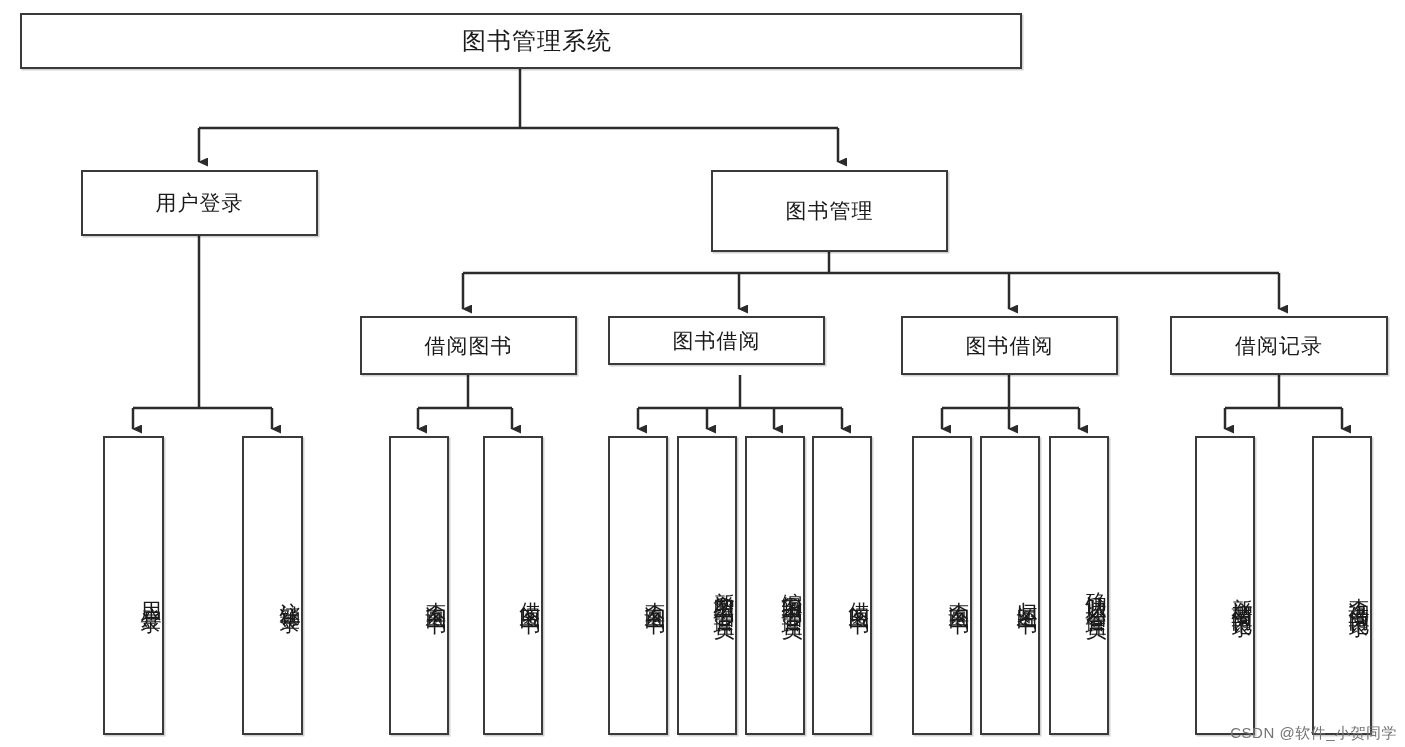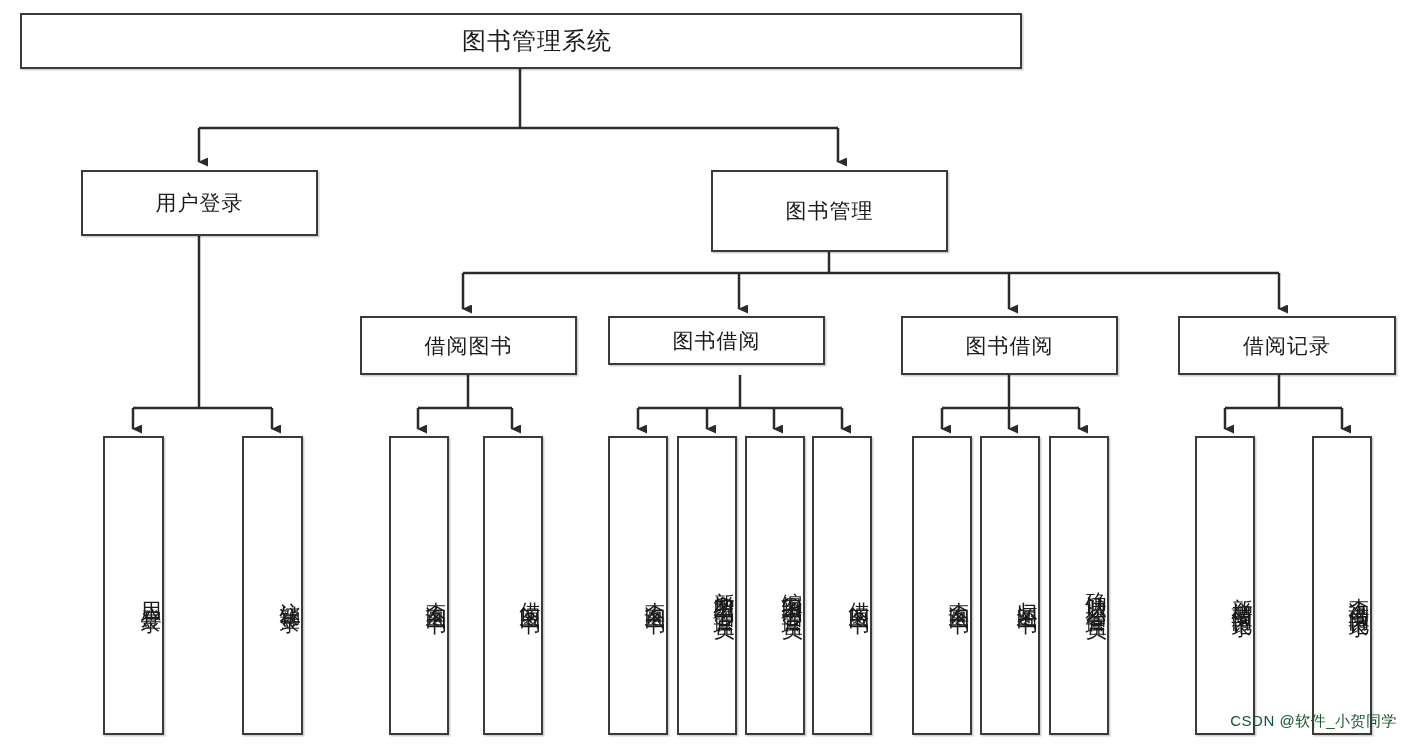--- a/index.html
+++ b/index.html
@@ -36,23 +36,23 @@
   }
   .node.v .lbl{
     writing-mode:vertical-rl;
     text-orientation:upright;
     line-height:1.05;
     white-space:nowrap;
   }
   .watermark{
     position:absolute;
     right:8px;
-    bottom:16px;
+    bottom:4px;
     font-size:15px;
-    color:#14532d;
+    color:#737373;
     letter-spacing:0.5px;
     white-space:nowrap;
   }
 </style>
 </head>
 <body>
 
 <div id="stage">
 
   <svg id="wires" viewBox="0 0 1405 747">
@@ -118,21 +118,21 @@
 
   <div class="node h" style="left:360px;top:316px;width:217px;height:59px;">
     <span class="lbl">借阅图书</span>
   </div>
   <div class="node h" style="left:608px;top:316px;width:217px;height:49px;">
     <span class="lbl">图书借阅</span>
   </div>
   <div class="node h" style="left:901px;top:316px;width:217px;height:59px;">
     <span class="lbl">图书借阅</span>
   </div>
-  <div class="node h" style="left:1170px;top:316px;width:218px;height:59px;margin-left:8px;">
+  <div class="node h" style="left:1170px;top:316px;width:218px;height:59px;">
     <span class="lbl">借阅记录</span>
   </div>
 
   <div class="node v" style="left:103px;top:436px;width:61px;height:299px;">
     <span class="lbl">用户登录</span>
   </div>
   <div class="node v" style="left:242px;top:436px;width:61px;height:299px;">
     <span class="lbl">注销登录</span>
   </div>
 

